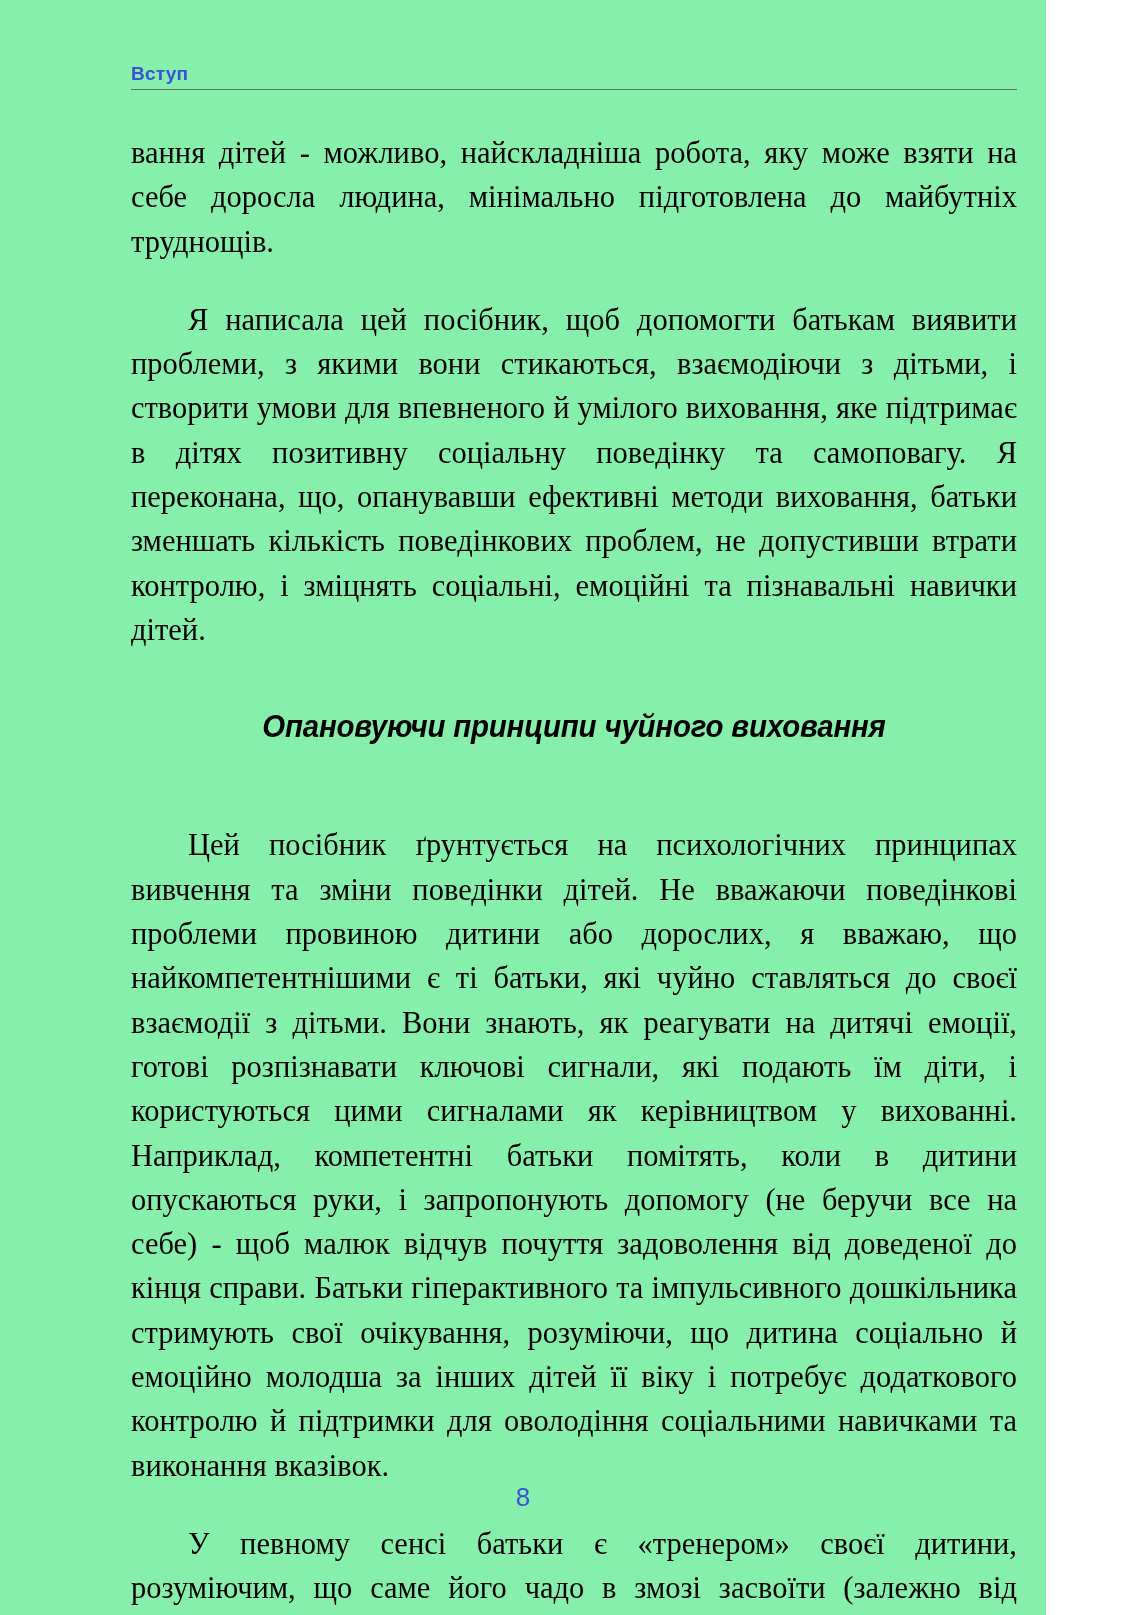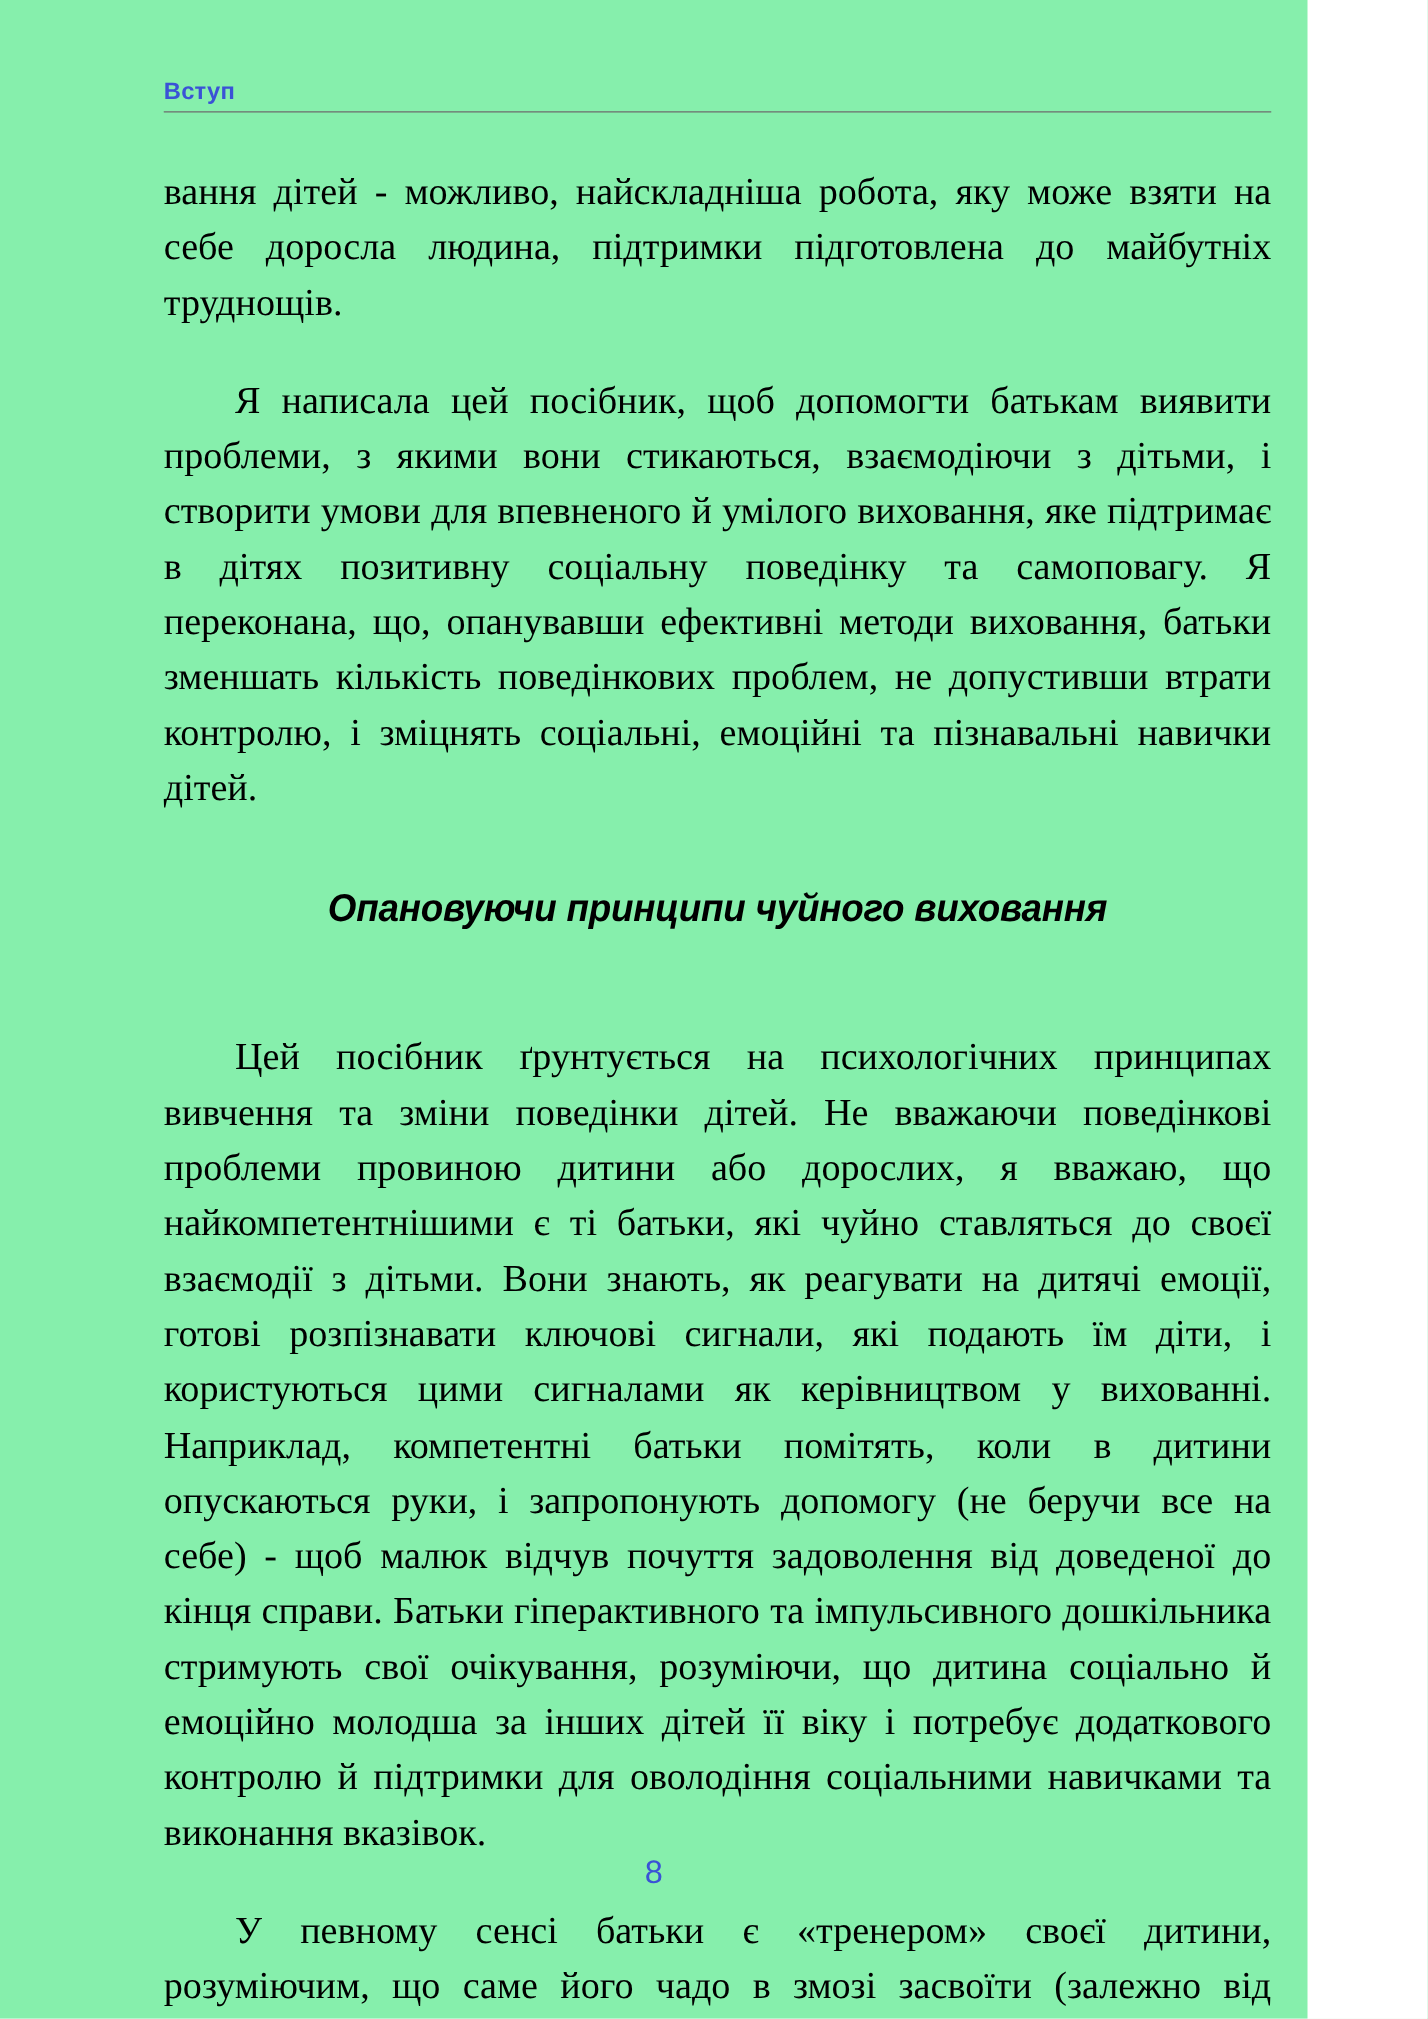--- a/index.html
+++ b/index.html
@@ -106,21 +106,21 @@
 
 <div class="page">
 
   <div class="header">
     <div class="header-title">Вступ</div>
     <div class="header-rule"></div>
   </div>
 
   <div class="content">
 
-    <p class="body">вання дітей - можливо, найскладніша робота, яку може взяти на себе доросла людина, підтримки підготовлена до майбутніх труднощів.</p>
+    <p class="body">вання дітей - можливо, найскладніша робота, яку може взяти на себе доросла людина, мінімально підготовлена до майбутніх труднощів.</p>
 
     <p class="body indent">Я написала цей посібник, щоб допомогти батькам виявити проблеми, з якими вони стикаються, взаємодіючи з дітьми, і створити умови для впевненого й умілого виховання, яке підтримає в дітях позитивну соціальну поведінку та самоповагу. Я переконана, що, опанувавши ефективні методи виховання, батьки зменшать кількість поведінкових проблем, не допустивши втрати контролю, і зміцнять соціальні, емоційні та пізнавальні навички дітей.</p>
 
     <div class="gap-before-heading"></div>
 
     <h2 class="section-heading">Опановуючи принципи чуйного виховання</h2>
 
     <div class="gap-after-heading"></div>
 
     <p class="body indent">Цей посібник ґрунтується на психологічних принципах вивчення та зміни поведінки дітей. Не вважаючи поведінкові проблеми провиною дитини або дорослих, я вважаю, що найкомпетентнішими є ті батьки, які чуйно ставляться до своєї взаємодії з дітьми. Вони знають, як реагувати на дитячі емоції, готові розпізнавати ключові сигнали, які подають їм діти, і користуються цими сигналами як керівництвом у вихованні. Наприклад, компетентні батьки помітять, коли в дитини опускаються руки, і запропонують допомогу (не беручи все на себе) - щоб малюк відчув почуття задоволення від доведеної до кінця справи. Батьки гіперактивного та імпульсивного дошкільника стримують свої очікування, розуміючи, що дитина соціально й емоційно молодша за інших дітей її віку і потребує додаткового контролю й підтримки для оволодіння соціальними навичками та виконання вказівок.</p>

